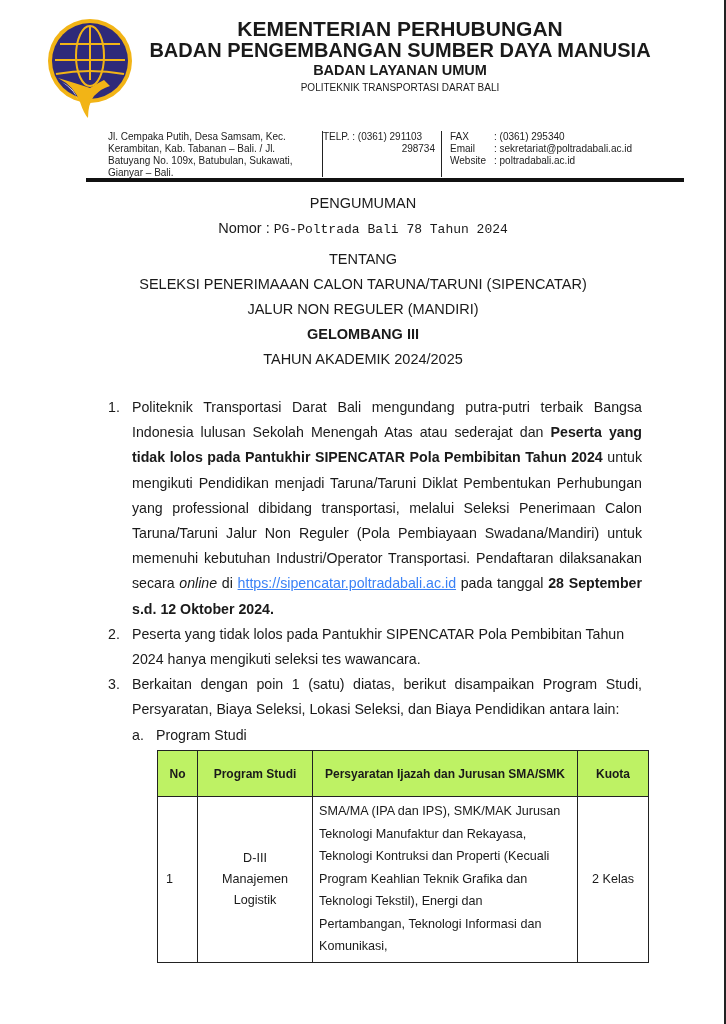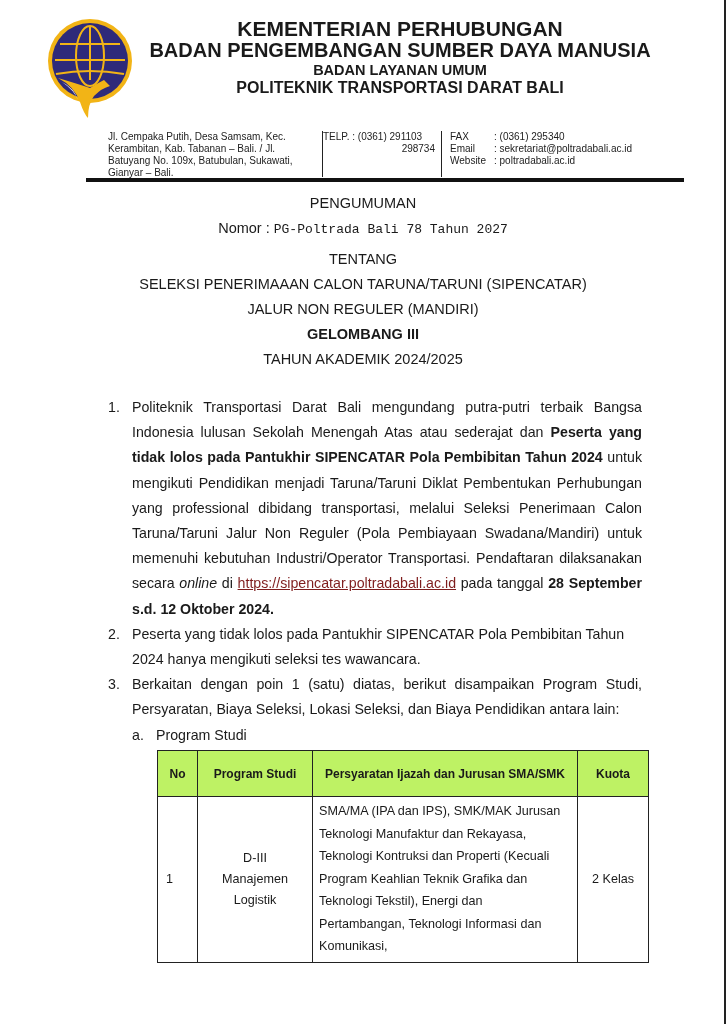--- a/index.html
+++ b/index.html
@@ -6,21 +6,21 @@
   body { width:726px; height:1024px; background:#ffffff; position:relative; overflow:hidden;
          font-family:"Liberation Sans", sans-serif; color:#1a1a1a; }
   .edge-right { position:absolute; right:0; top:0; width:2px; height:1024px; background:#222; }
 
   .logo { position:absolute; left:44px; top:16px; width:92px; height:104px; }
   .kop { position:absolute; left:140px; top:18px; width:520px; text-align:center; }
   .kop .l1 { font-weight:bold; font-size:21px; line-height:21px; }
   .kop .l2 { font-weight:bold; font-size:20px; line-height:23px; }
   .kop .l3 { font-weight:bold; font-size:20px; line-height:22px; }
   .kop .l4 { font-weight:bold; font-size:14.5px; line-height:17px; }
-  .kop .l5 { font-weight:bold; font-size:16px; line-height:18px; }
+  .kop .l5 { font-weight:normal; font-size:10px; line-height:18px; }
 
   .contact { position:absolute; top:131px; left:108px; width:570px; height:46px; display:flex;
              font-size:10px; line-height:12px; color:#222; }
   .c-addr { width:210px; padding-right:4px; }
   .c-tel { width:118px; border-left:1px solid #222; padding-left:0; }
   .c-tel .tel2 { text-align:right; padding-right:6px; }
   .c-fax { border-left:1px solid #222; padding-left:8px; }
   .c-fax .row { display:flex; }
   .c-fax .lbl { width:44px; }
   .rule { position:absolute; top:178px; left:86px; width:598px; height:4px; background:#111; }
@@ -28,21 +28,21 @@
   .title-block { position:absolute; top:191px; left:0; width:726px; text-align:center; font-size:14.5px; }
   .title-block div { height:25px; line-height:25px; }
   .nomor-val { font-family:"Liberation Mono", monospace; font-size:13px; }
   .gap { height:6px !important; }
   .bold { font-weight:bold; }
 
   .body { position:absolute; top:395px; left:108px; width:534px; font-size:14.2px; line-height:25.2px; }
   .item { display:flex; }
   .num { width:24px; flex:none; }
   .txt { flex:1; text-align:justify; }
-  .link { color:#7f1d1d; text-decoration:underline; }
+  .link { color:#3b82f6; text-decoration:underline; }
   .sub { display:flex; margin-left:24px; }
   .sub .num { width:24px; }
 
   table.ps { position:absolute; top:750px; left:157px; width:492px; border-collapse:collapse;
              font-size:12.6px; }
   table.ps th, table.ps td { border:1.5px solid #222; }
   table.ps th { background:#bef264; height:43px; font-weight:bold; text-align:center; font-size:12px; }
   table.ps td { vertical-align:middle; }
   .td-no { width:30px; padding-left:8px; }
   .td-prog { width:112px; text-align:center; line-height:21px; }
@@ -98,21 +98,21 @@
     <div class="row">
         <span class="lbl">Website</span>
         <span>: poltradabali.ac.id</span>
       </div>
   </div>
 </div>
 <div class="rule"></div>
 
 <div class="title-block">
   <div>PENGUMUMAN</div>
-  <div><span>Nomor : </span><span class="nomor-val">PG-Poltrada Bali 78 Tahun 2027</span></div>
+  <div><span>Nomor : </span><span class="nomor-val">PG-Poltrada Bali 78 Tahun 2024</span></div>
   <div class="gap"></div>
   <div>TENTANG</div>
   <div>SELEKSI PENERIMAAAN CALON TARUNA/TARUNI (SIPENCATAR)</div>
   <div>JALUR NON REGULER (MANDIRI)</div>
   <div class="bold">GELOMBANG III</div>
   <div>TAHUN AKADEMIK 2024/2025</div>
 </div>
 
 <div class="body">
   <div class="item">

